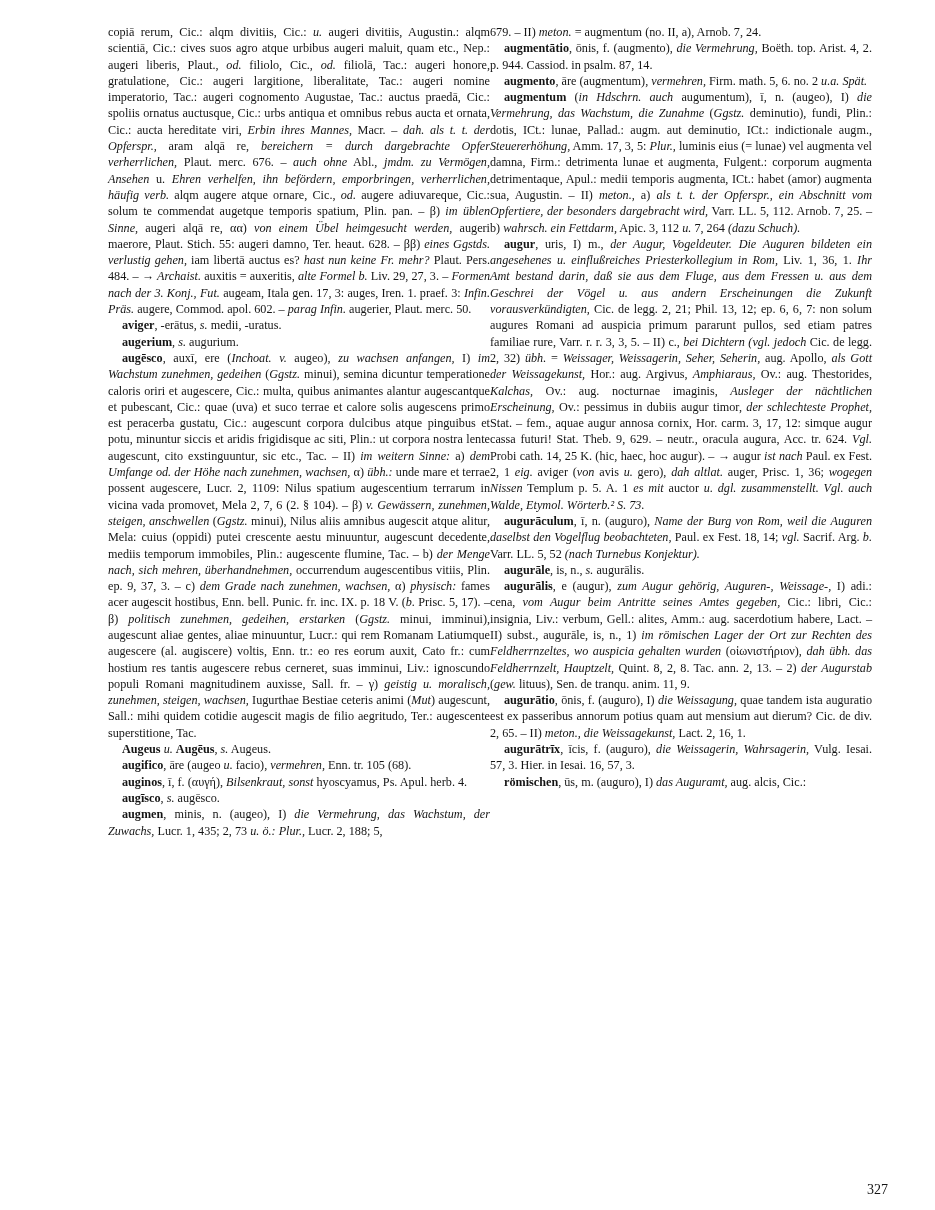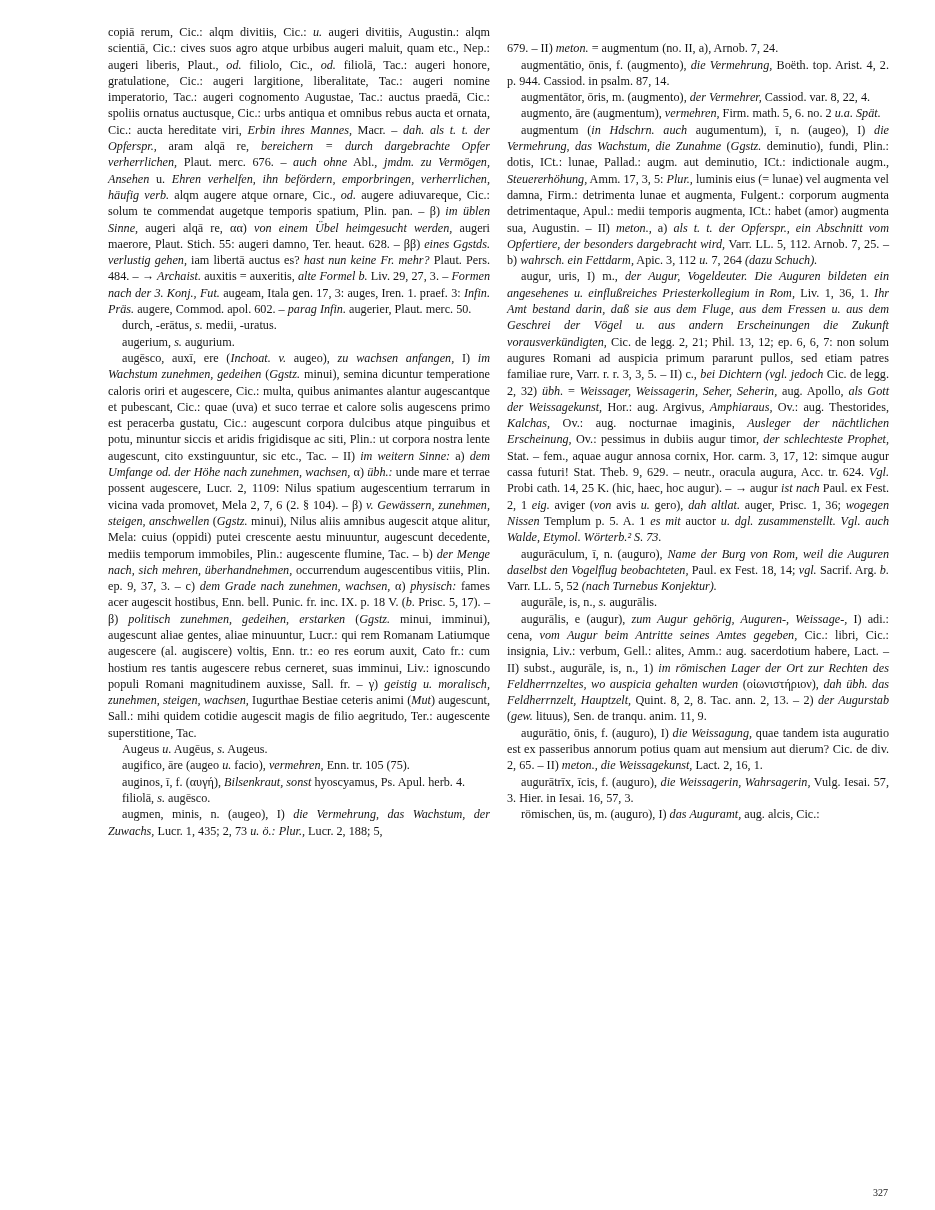--- a/index.html
+++ b/index.html
@@ -5,50 +5,49 @@
   html,body{margin:0;padding:0;}
   body{
     width:935px;height:1210px;
     background:#ffffff;
     font-family:"Liberation Serif","DejaVu Serif",serif;
     color:#141414;
     position:relative;
     overflow:hidden;
   }
   .page{position:absolute;inset:0;padding:24px 45px 0 108px;box-sizing:border-box;}
-  .columns{display:flex;gap:17px;align-items:center;}
+  .columns{display:flex;}
   .col{width:382px;text-align:justify;font-size:12.2px;line-height:16.3px;}
   .entry{margin:0;text-indent:14px;}
   .entry.cont{text-indent:0;}
   .r-n{}
   .r-i{font-style:italic;}
-  .r-b{font-weight:normal;}
+  .r-b{font-weight:bold;}
   .r-bi{font-weight:normal;font-style:italic;}
-  .page-number{position:absolute;right:47px;bottom:12px;font-size:10px;}
+  .page-number{position:absolute;right:47px;bottom:12px;font-size:14px;}
 </style>
 </head>
 <body>
 
 <div class="page">
   <div class="columns">
     <div class="col" id="col-left">
         <p class="entry cont"><span class="r-n">copiā rerum, Cic.: alqm divitiis, Cic.: </span><span class="r-i">u.</span><span class="r-n"> augeri divitiis, Augustin.: alqm scientiā, Cic.: cives suos agro atque urbibus augeri maluit, quam etc., Nep.: augeri liberis, Plaut., </span><span class="r-i">od.</span><span class="r-n"> filiolo, Cic., </span><span class="r-i">od.</span><span class="r-n"> filiolā, Tac.: augeri honore, gratulatione, Cic.: augeri largitione, liberalitate, Tac.: augeri nomine imperatorio, Tac.: augeri cognomento Augustae, Tac.: auctus praedā, Cic.: spoliis ornatus auctusque, Cic.: urbs antiqua et omnibus rebus aucta et ornata, Cic.: aucta hereditate viri, </span><span class="r-i">Erbin ihres Mannes,</span><span class="r-n"> Macr. – </span><span class="r-i">dah. als t. t. der Opferspr.,</span><span class="r-n"> aram alqā re, </span><span class="r-i">bereichern = durch dargebrachte Opfer verherrlichen,</span><span class="r-n"> Plaut. merc. 676. – </span><span class="r-i">auch ohne</span><span class="r-n"> Abl., </span><span class="r-i">jmdm.</span><span class="r-n"> </span><span class="r-bi">zu Vermögen, Ansehen</span><span class="r-n"> u. </span><span class="r-bi">Ehren verhelfen, ihn befördern, emporbringen, verherrlichen,</span><span class="r-i"> häufig verb.</span><span class="r-n"> alqm augere atque ornare, Cic., </span><span class="r-i">od.</span><span class="r-n"> augere adiuvareque, Cic.: solum te commendat augetque temporis spatium, Plin. pan. – β) </span><span class="r-i">im üblen Sinne,</span><span class="r-n"> augeri alqā re, αα) </span><span class="r-i">von einem Übel </span><span class="r-bi">heimgesucht werden,</span><span class="r-n"> augeri maerore, Plaut. Stich. 55: augeri damno, Ter. heaut. 628. – ββ) </span><span class="r-i">eines Ggstds. </span><span class="r-bi">verlustig gehen,</span><span class="r-n"> iam libertā auctus es? </span><span class="r-i">hast nun keine Fr. mehr?</span><span class="r-n"> Plaut. Pers. 484. – → </span><span class="r-i">Archaist.</span><span class="r-n"> auxitis = auxeritis, </span><span class="r-i">alte Formel b.</span><span class="r-n"> Liv. 29, 27, 3. – </span><span class="r-i">Formen nach der 3. Konj., Fut.</span><span class="r-n"> augeam, Itala gen. 17, 3: auges, Iren. 1. praef. 3: </span><span class="r-i">Infin. Präs.</span><span class="r-n"> augere, Commod. apol. 602. – </span><span class="r-i">parag Infin.</span><span class="r-n"> augerier, Plaut. merc. 50.</span></p>
-        <p class="entry"><span class="r-b">durch</span><span class="r-n">, -erātus, </span><span class="r-i">s.</span><span class="r-n"> medii, -uratus.</span></p>
+        <p class="entry"><span class="r-b">aviger</span><span class="r-n">, -erātus, </span><span class="r-i">s.</span><span class="r-n"> medii, -uratus.</span></p>
         <p class="entry"><span class="r-b">augerium</span><span class="r-n">, </span><span class="r-i">s.</span><span class="r-n"> augurium.</span></p>
         <p class="entry"><span class="r-b">augēsco</span><span class="r-n">, auxī, ere (</span><span class="r-i">Inchoat. v.</span><span class="r-n"> augeo), </span><span class="r-bi">zu wachsen anfangen,</span><span class="r-n"> I) </span><span class="r-bi">im Wachstum zunehmen, gedeihen</span><span class="r-n"> (</span><span class="r-i">Ggstz.</span><span class="r-n"> minui), semina dicuntur temperatione caloris oriri et augescere, Cic.: multa, quibus animantes alantur augescantque et pubescant, Cic.: quae (uva) et suco terrae et calore solis augescens primo est peracerba gustatu, Cic.: augescunt corpora dulcibus atque pinguibus et potu, minuntur siccis et aridis frigidisque ac siti, Plin.: ut corpora nostra lente augescunt, cito exstinguuntur, sic etc., Tac. – II) </span><span class="r-i">im weitern Sinne:</span><span class="r-n"> a) </span><span class="r-i">dem Umfange od. der Höhe nach </span><span class="r-bi">zunehmen, wachsen,</span><span class="r-n"> α) </span><span class="r-i">übh.:</span><span class="r-n"> unde mare et terrae possent augescere, Lucr. 2, 1109: Nilus spatium augescentium terrarum in vicina vada promovet, Mela 2, 7, 6 (2. § 104). – β) </span><span class="r-i">v. Gewässern, </span><span class="r-bi">zunehmen, steigen, anschwellen</span><span class="r-n"> (</span><span class="r-i">Ggstz.</span><span class="r-n"> minui), Nilus aliis amnibus augescit atque alitur, Mela: cuius (oppidi) putei crescente aestu minuuntur, augescunt decedente, mediis temporum immobiles, Plin.: augescente flumine, Tac. – b) </span><span class="r-i">der Menge nach, </span><span class="r-bi">sich mehren, überhandnehmen,</span><span class="r-n"> occurrendum augescentibus vitiis, Plin. ep. 9, 37, 3. – c) </span><span class="r-i">dem Grade nach </span><span class="r-bi">zunehmen, wachsen,</span><span class="r-n"> α) </span><span class="r-i">physisch:</span><span class="r-n"> fames acer augescit hostibus, Enn. bell. Punic. fr. inc. IX. p. 18 V. (</span><span class="r-i">b.</span><span class="r-n"> Prisc. 5, 17). – β) </span><span class="r-i">politisch </span><span class="r-bi">zunehmen, gedeihen, erstarken</span><span class="r-n"> (</span><span class="r-i">Ggstz.</span><span class="r-n"> minui, imminui), augescunt aliae gentes, aliae minuuntur, Lucr.: qui rem Romanam Latiumque augescere (al. augiscere) voltis, Enn. tr.: eo res eorum auxit, Cato fr.: cum hostium res tantis augescere rebus cerneret, suas imminui, Liv.: ignoscundo populi Romani magnitudinem auxisse, Sall. fr. – γ) </span><span class="r-i">geistig u. moralisch, </span><span class="r-bi">zunehmen, steigen, wachsen,</span><span class="r-n"> Iugurthae Bestiae ceteris animi (</span><span class="r-i">Mut</span><span class="r-n">) augescunt, Sall.: mihi quidem cotidie augescit magis de filio aegritudo, Ter.: augescente superstitione, Tac.</span></p>
         <p class="entry"><span class="r-b">Augeus</span><span class="r-n"> </span><span class="r-i">u.</span><span class="r-n"> </span><span class="r-b">Augēus</span><span class="r-n">, </span><span class="r-i">s.</span><span class="r-n"> Augeus.</span></p>
-        <p class="entry"><span class="r-b">augifico</span><span class="r-n">, āre (augeo </span><span class="r-i">u.</span><span class="r-n"> facio), </span><span class="r-bi">vermehren,</span><span class="r-n"> Enn. tr. 105 (75).</span></p>
+        <p class="entry"><span class="r-b">augifico</span><span class="r-n">, āre (augeo </span><span class="r-i">u.</span><span class="r-n"> facio), </span><span class="r-bi">vermehren,</span><span class="r-n"> Enn. tr. 105 (68).</span></p>
         <p class="entry"><span class="r-b">auginos</span><span class="r-n">, ī, f. (αυγή), </span><span class="r-bi">Bilsenkraut,</span><span class="r-n"> </span><span class="r-i">sonst</span><span class="r-n"> hyoscyamus, Ps. Apul. herb. 4.</span></p>
-        <p class="entry"><span class="r-b">filiolā</span><span class="r-n">, </span><span class="r-i">s.</span><span class="r-n"> augēsco.</span></p>
+        <p class="entry"><span class="r-b">augīsco</span><span class="r-n">, </span><span class="r-i">s.</span><span class="r-n"> augēsco.</span></p>
         <p class="entry"><span class="r-b">augmen</span><span class="r-n">, minis, n. (augeo), I) </span><span class="r-bi">die Vermehrung, das Wachstum, der Zuwachs,</span><span class="r-n"> Lucr. 1, 435; 2, 73 </span><span class="r-i">u. ö.: Plur.,</span><span class="r-n"> Lucr. 2, 188; 5,</span></p>
       </div>
     <div class="col" id="col-right">
         <p class="entry cont"><span class="r-n">679. – II) </span><span class="r-i">meton.</span><span class="r-n"> = augmentum (no. II, a), Arnob. 7, 24.</span></p>
         <p class="entry"><span class="r-b">augmentātio</span><span class="r-n">, ōnis, f. (augmento), </span><span class="r-i">die </span><span class="r-bi">Vermehrung,</span><span class="r-n"> Boëth. top. Arist. 4, 2. p. 944. Cassiod. in psalm. 87, 14.</span></p>
-        <p class="entry"><span class="r-b">augmentātor</span><span class="r-n">, ōris, m. (augmento), </span><span class="r-i">der </span><span class="r-bi">Vermehrer,</span><span class="r-n"> Cassiod. var. 8, 22, 4.</span></p>
         <p class="entry"><span class="r-b">augmento</span><span class="r-n">, āre (augmentum), </span><span class="r-bi">vermehren,</span><span class="r-n"> Firm. math. 5, 6. no. 2 </span><span class="r-i">u.a. Spät.</span></p>
         <p class="entry"><span class="r-b">augmentum</span><span class="r-n"> (</span><span class="r-i">in Hdschrn. auch</span><span class="r-n"> augumentum), ī, n. (augeo), I) </span><span class="r-i">die </span><span class="r-bi">Vermehrung, das Wachstum, die Zunahme</span><span class="r-n"> (</span><span class="r-i">Ggstz.</span><span class="r-n"> deminutio), fundi, Plin.: dotis, ICt.: lunae, Pallad.: augm. aut deminutio, ICt.: indictionale augm., </span><span class="r-bi">Steuererhöhung,</span><span class="r-n"> Amm. 17, 3, 5: </span><span class="r-i">Plur.,</span><span class="r-n"> luminis eius (= lunae) vel augmenta vel damna, Firm.: detrimenta lunae et augmenta, Fulgent.: corporum augmenta detrimentaque, Apul.: medii temporis augmenta, ICt.: habet (amor) augmenta sua, Augustin. – II) </span><span class="r-i">meton.,</span><span class="r-n"> a) </span><span class="r-i">als t. t. der Opferspr., ein </span><span class="r-bi">Abschnitt</span><span class="r-i"> vom Opfertiere, der besonders dargebracht wird,</span><span class="r-n"> Varr. LL. 5, 112. Arnob. 7, 25. – b) </span><span class="r-i">wahrsch. ein </span><span class="r-bi">Fettdarm,</span><span class="r-n"> Apic. 3, 112 </span><span class="r-i">u.</span><span class="r-n"> 7, 264 </span><span class="r-i">(dazu Schuch).</span></p>
         <p class="entry"><span class="r-b">augur</span><span class="r-n">, uris, I) m., </span><span class="r-i">der </span><span class="r-bi">Augur, Vogeldeuter.</span><span class="r-i"> Die Auguren bildeten ein angesehenes u. einflußreiches Priesterkollegium in Rom,</span><span class="r-n"> Liv. 1, 36, 1. </span><span class="r-i">Ihr Amt bestand darin, daß sie aus dem Fluge, aus dem Fressen u. aus dem Geschrei der Vögel u. aus andern Erscheinungen die Zukunft vorausverkündigten,</span><span class="r-n"> Cic. de legg. 2, 21; Phil. 13, 12; ep. 6, 6, 7: non solum augures Romani ad auspicia primum pararunt pullos, sed etiam patres familiae rure, Varr. r. r. 3, 3, 5. – II) c., </span><span class="r-i">bei Dichtern (vgl. jedoch</span><span class="r-n"> Cic. de legg. 2, 32) </span><span class="r-i">übh.</span><span class="r-n"> = </span><span class="r-bi">Weissager, Weissagerin, Seher, Seherin,</span><span class="r-n"> aug. Apollo, </span><span class="r-i">als Gott der Weissagekunst,</span><span class="r-n"> Hor.: aug. Argivus, </span><span class="r-i">Amphiaraus,</span><span class="r-n"> Ov.: aug. Thestorides, </span><span class="r-i">Kalchas,</span><span class="r-n"> Ov.: aug. nocturnae imaginis, </span><span class="r-i">Ausleger der nächtlichen Erscheinung,</span><span class="r-n"> Ov.: pessimus in dubiis augur timor, </span><span class="r-i">der schlechteste Prophet,</span><span class="r-n"> Stat. – fem., aquae augur annosa cornix, Hor. carm. 3, 17, 12: simque augur cassa futuri! Stat. Theb. 9, 629. – neutr., oracula augura, Acc. tr. 624. </span><span class="r-i">Vgl.</span><span class="r-n"> Probi cath. 14, 25 K. (hic, haec, hoc augur). – → augur </span><span class="r-i">ist nach</span><span class="r-n"> Paul. ex Fest. 2, 1 </span><span class="r-i">eig.</span><span class="r-n"> aviger (</span><span class="r-i">von</span><span class="r-n"> avis </span><span class="r-i">u.</span><span class="r-n"> gero), </span><span class="r-i">dah altlat.</span><span class="r-n"> auger, Prisc. 1, 36; </span><span class="r-i">wogegen Nissen</span><span class="r-n"> Templum p. 5. A. 1 </span><span class="r-i">es mit</span><span class="r-n"> auctor </span><span class="r-i">u. dgl. zusammenstellt. Vgl. auch Walde, Etymol. Wörterb.² S. 73.</span></p>
         <p class="entry"><span class="r-b">augurāculum</span><span class="r-n">, ī, n. (auguro), </span><span class="r-i">Name der Burg von Rom, weil die Auguren daselbst den Vogelflug beobachteten,</span><span class="r-n"> Paul. ex Fest. 18, 14; </span><span class="r-i">vgl.</span><span class="r-n"> Sacrif. Arg. </span><span class="r-i">b.</span><span class="r-n"> Varr. LL. 5, 52 </span><span class="r-i">(nach Turnebus Konjektur).</span></p>
         <p class="entry"><span class="r-b">augurāle</span><span class="r-n">, is, n., </span><span class="r-i">s.</span><span class="r-n"> augurālis.</span></p>
         <p class="entry"><span class="r-b">augurālis</span><span class="r-n">, e (augur), </span><span class="r-bi">zum Augur gehörig, Auguren-, Weissage-,</span><span class="r-n"> I) adi.: cena, </span><span class="r-i">vom Augur beim Antritte seines Amtes gegeben,</span><span class="r-n"> Cic.: libri, Cic.: insignia, Liv.: verbum, Gell.: alites, Amm.: aug. sacerdotium habere, Lact. – II) subst., augurāle, is, n., 1) </span><span class="r-i">im römischen Lager der Ort zur Rechten des Feldherrnzeltes, wo auspicia gehalten wurden</span><span class="r-n"> (οἰωνιστήριον), </span><span class="r-i">dah übh. das </span><span class="r-bi">Feldherrnzelt, Hauptzelt,</span><span class="r-n"> Quint. 8, 2, 8. Tac. ann. 2, 13. – 2) </span><span class="r-i">der </span><span class="r-bi">Augurstab</span><span class="r-n"> (</span><span class="r-i">gew.</span><span class="r-n"> lituus), Sen. de tranqu. anim. 11, 9.</span></p>
         <p class="entry"><span class="r-b">augurātio</span><span class="r-n">, ōnis, f. (auguro), I) </span><span class="r-i">die </span><span class="r-bi">Weissagung,</span><span class="r-n"> quae tandem ista auguratio est ex passeribus annorum potius quam aut mensium aut dierum? Cic. de div. 2, 65. – II) </span><span class="r-i">meton., die </span><span class="r-bi">Weissagekunst,</span><span class="r-n"> Lact. 2, 16, 1.</span></p>
         <p class="entry"><span class="r-b">augurātrīx</span><span class="r-n">, īcis, f. (auguro), </span><span class="r-i">die </span><span class="r-bi">Weissagerin, Wahrsagerin,</span><span class="r-n"> Vulg. Iesai. 57, 3. Hier. in Iesai. 16, 57, 3.</span></p>
         <p class="entry"><span class="r-b">römischen</span><span class="r-n">, ūs, m. (auguro), I) </span><span class="r-i">das </span><span class="r-bi">Auguramt,</span><span class="r-n"> aug. alcis, Cic.:</span></p>
       </div>

